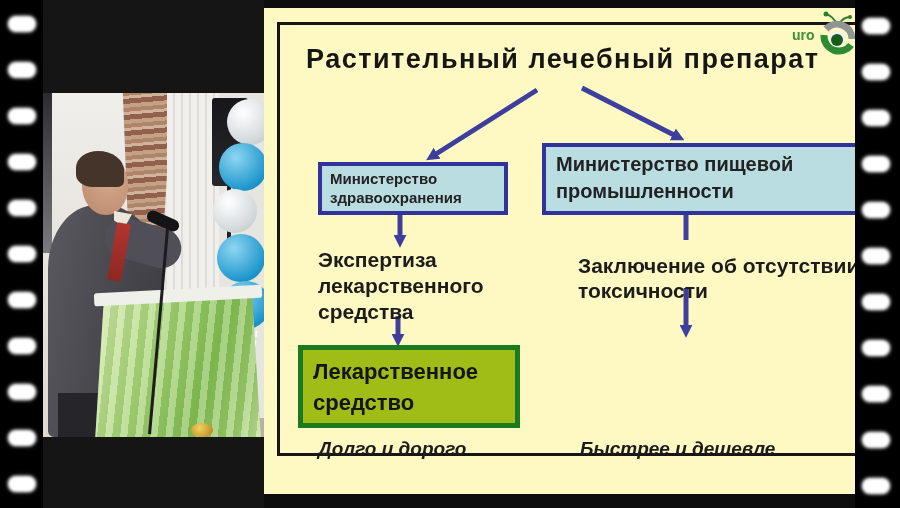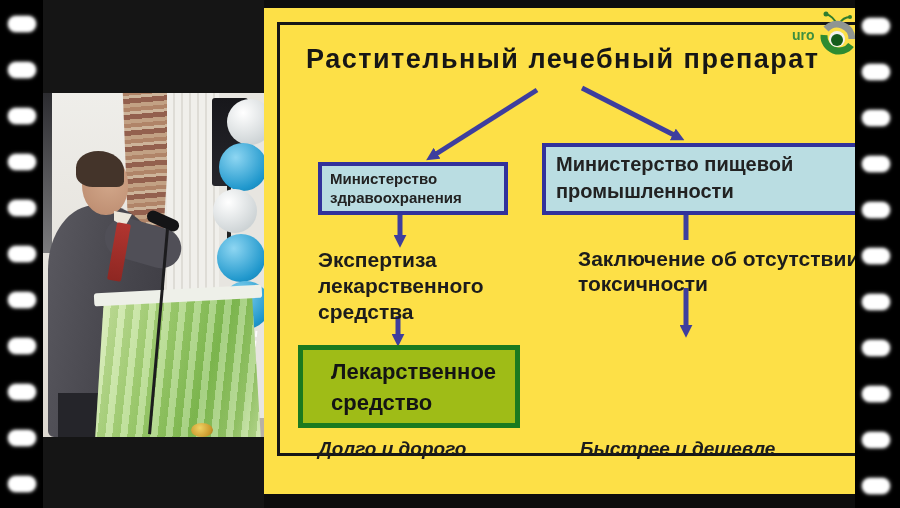--- a/index.html
+++ b/index.html
@@ -60,40 +60,40 @@
     background:linear-gradient(108deg,#d6ecae 0%,#a9d578 35%,#85bf54 65%,#9ccb6d 85%,#c9e6a0 100%);}
   .p-podium::after{content:"";position:absolute;inset:0;
     background:repeating-linear-gradient(96deg,rgba(255,255,255,.28) 0 7px,rgba(40,90,20,.10) 7px 15px);}
   .p-rim{left:52px;top:196px;width:168px;height:13px;background:#eef0e9;border-radius:3px;transform:rotate(-3deg);}
   .p-knot{left:149px;top:330px;width:22px;height:14px;border-radius:50%;
     background:radial-gradient(circle at 40% 35%,#f0d264,#c9972b 70%,#9a6d12);}
   .p-mic{left:104px;top:122px;width:34px;height:12px;background:#141416;border-radius:6px;transform:rotate(24deg);}
   .p-micstand{left:124px;top:136px;width:3px;height:206px;background:#1c1c1e;transform:rotate(5deg);transform-origin:top center;}
 
   
-  .slide{position:absolute;left:264px;top:8px;width:592px;height:486px;background:#fde047;z-index:2;}
+  .slide{position:absolute;left:264px;top:8px;width:592px;height:486px;background:#fef9c3;z-index:2;}
   .slide > *{position:absolute;}
   .diagram-frame{left:13px;top:14px;width:615px;height:434px;border:3px solid #161616;}
   .slide-title{left:42px;top:36px;width:700px;font-size:27px;font-weight:bold;color:#161616;
     letter-spacing:1.5px;white-space:nowrap;}
   .logo{left:528px;top:3px;display:flex;align-items:center;gap:1px;z-index:5;}
   .logo-text{color:#3f8f3f;font-weight:bold;font-size:14px;}
   .flow-svg{left:0;top:0;width:592px;height:469px;pointer-events:none;}
   .flow{stroke:var(--arrow-blue,#3e3e9e);stroke-width:5;fill:none;}
   .ah{fill:var(--arrow-blue,#3e3e9e);}
   .ministry-box{background:var(--ministry-fill,#badde2);border:4px solid var(--ministry-border,#32329b);
     color:#222;font-weight:bold;}
   .ministry-health{left:54px;top:154px;width:190px;height:53px;padding:3px 8px;font-size:15px;line-height:19px;}
   .ministry-food{left:278px;top:135px;width:330px;height:72px;padding:4px 10px;font-size:20px;line-height:27px;}
   .process-text{color:#1c1c1c;font-weight:bold;font-size:21px;}
   .process-left{left:54px;top:239px;width:175px;line-height:26px;}
-  .process-right{left:314px;top:238px;width:300px;line-height:25px;}
+  .process-right{left:314px;top:245px;width:300px;line-height:25px;}
   .result-box{background:var(--result-fill,#9fbc17);border:5px solid var(--result-border,#1b7a1f);
     color:#141414;font-weight:bold;font-size:22px;line-height:31px;}
-  .result-drug{left:34px;top:337px;width:222px;height:83px;padding:6px 28px;}
+  .result-drug{left:34px;top:337px;width:222px;height:83px;padding:6px 10px;}
   .result-supplement{left:269px;top:337px;width:340px;height:83px;padding:6px 10px;}
   .verdict{top:430px;font-size:19px;font-weight:bold;font-style:italic;color:#1c1c1c;line-height:22px;}
   .verdict-left{left:54px;}
   .verdict-right{left:316px;}
 </style>
 </head>
 <body>
 
 <div class="frame">
 

